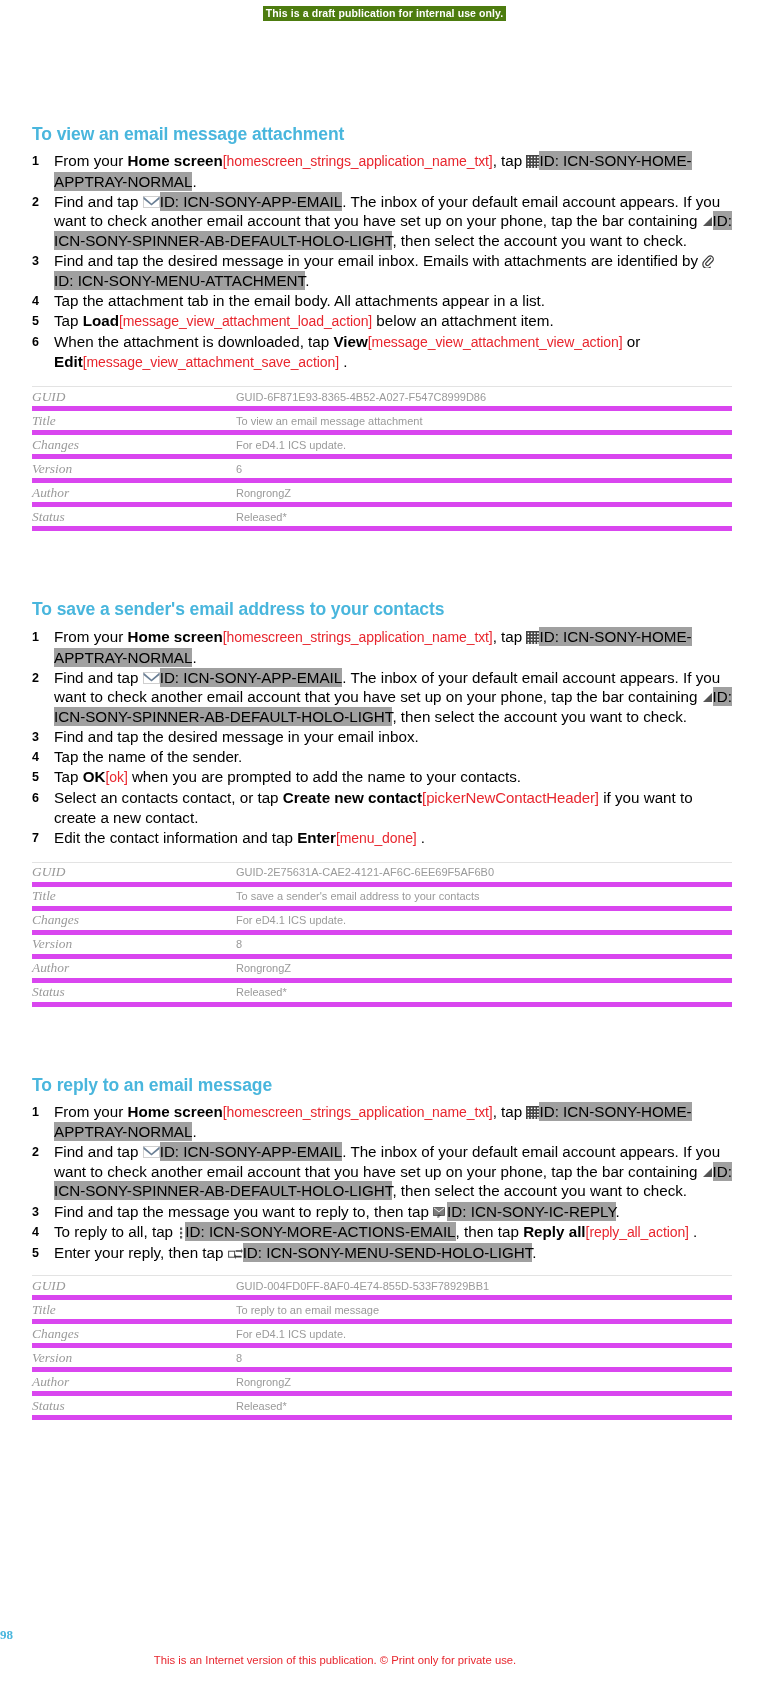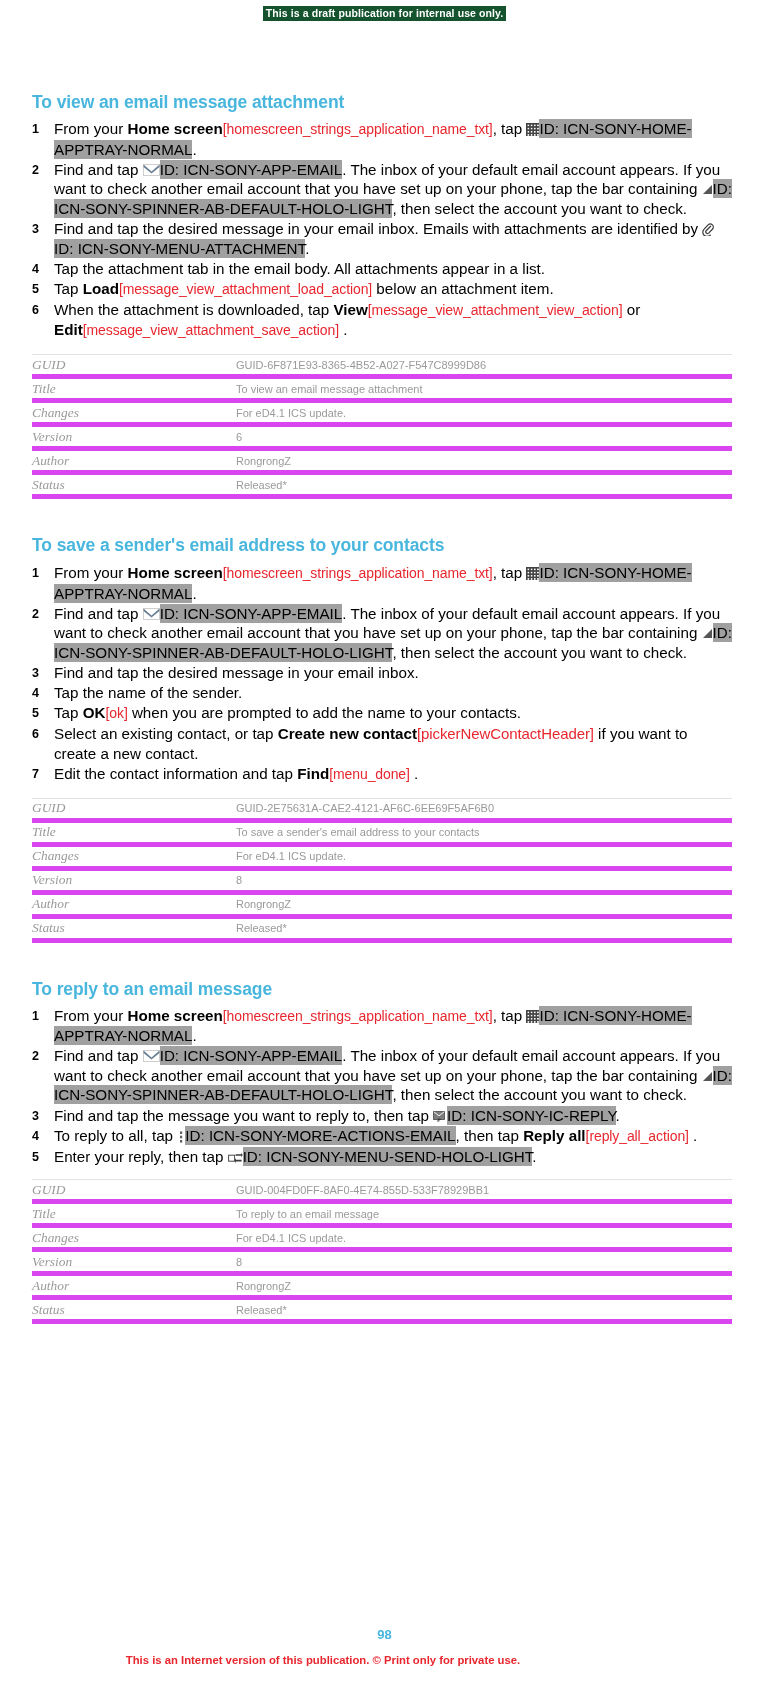--- a/index.html
+++ b/index.html
@@ -24,39 +24,39 @@
 
   
   .draft-banner {
     position: absolute;
     top: 3px;
     left: 0;
     width: 769px;
     text-align: center;
   }
   .draft-banner span {
-    background: #14532d;
+    background: #4d7c0f;
     color: #ffffff;
     font-size: 10.5px;
     font-weight: bold;
     font-family: "Liberation Sans", sans-serif;
     padding: 1px 3px 2px 3px;
     letter-spacing: 0.1px;
     white-space: nowrap;
   }
 
   
   .content {
     position: absolute;
     top: 92px;
     left: 32px;
     width: 700px;
   }
 
-  .section { margin-bottom: 0; }
+  .section { margin-bottom: 0; margin-top: 32px; }
 
   h2.section-title {
     color: #49b6dd;
     font-size: 17.5px;
     font-weight: bold;
     margin: 0 0 6px 0;
     padding: 0;
     letter-spacing: -0.1px;
     font-family: "Liberation Sans", sans-serif;
   }
@@ -196,34 +196,33 @@
 
   
   .gap-after-table { height: 36px; }
 
   
   .page-number {
     position: absolute;
     top: 1627px;
     left: 0;
     width: 769px;
-    text-align: center;
     font-size: 13px;
     font-weight: bold;
     color: #49b6dd;
-    font-family: Liberation Sans, sans-serif;
+    font-family: Liberation Serif, serif;
   }
   .footer-note {
     position: absolute;
     top: 1654px;
-    left: 4px;
+    left: 16px;
     width: 638px;
     text-align: center;
     font-size: 11.3px;
-    font-weight: bold;
+    font-weight: normal;
     color: #e8262e;
     font-family: "Liberation Sans", sans-serif;
   }
 </style>
 </head>
 <body>
 
 <div class="page">
 
   <div class="draft-banner">
@@ -312,24 +311,24 @@
         <li>
           <span>Find and tap the desired message in your email inbox.</span>
         </li>
         <li>
           <span>Tap the name of the sender.</span>
         </li>
         <li>
           <span>Tap </span><b>OK</b><span class="rid">[ok]</span><span> when you are prompted to add the name to your contacts.</span>
         </li>
         <li>
-          <span>Select an existing contact, or tap </span><b>Create new contact</b><span class="rid small">[pickerNewContactHeader]</span><span> if you want to create a new contact.</span>
-        </li>
-        <li>
-          <span>Edit the contact information and tap </span><b>Find</b><span class="rid">[menu_done]</span><span> .</span>
+          <span>Select an contacts contact, or tap </span><b>Create new contact</b><span class="rid small">[pickerNewContactHeader]</span><span> if you want to create a new contact.</span>
+        </li>
+        <li>
+          <span>Edit the contact information and tap </span><b>Enter</b><span class="rid">[menu_done]</span><span> .</span>
         </li>
       </ol>
 
       <table class="meta">
         <tbody>
             <tr>
               <td class="k">GUID</td>
               <td class="v">GUID-2E75631A-CAE2-4121-AF6C-6EE69F5AF6B0</td>
             </tr>
         <tr>

